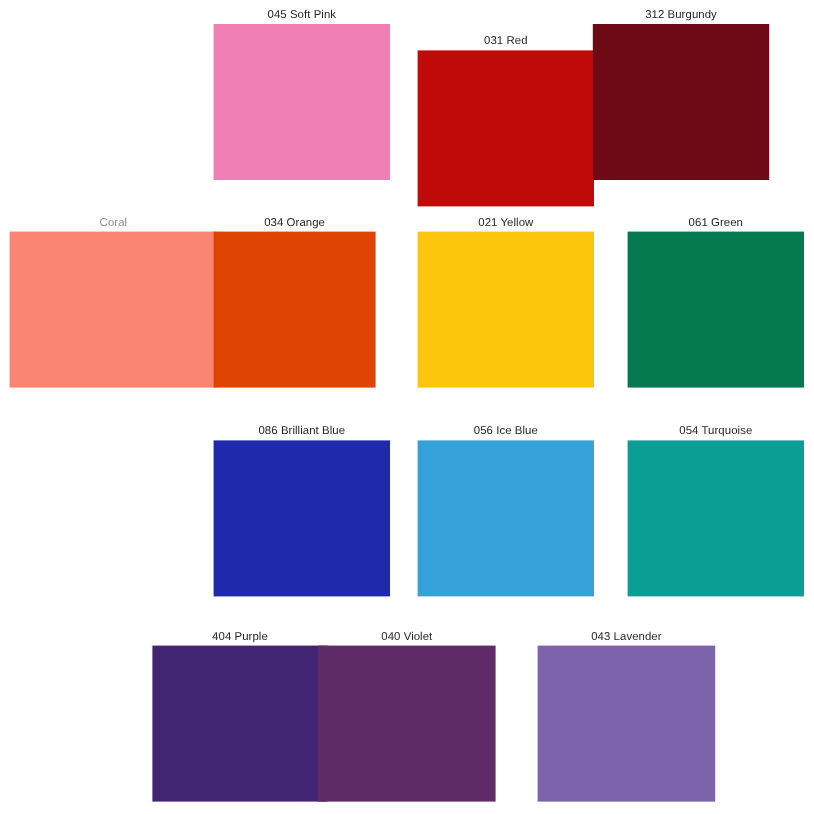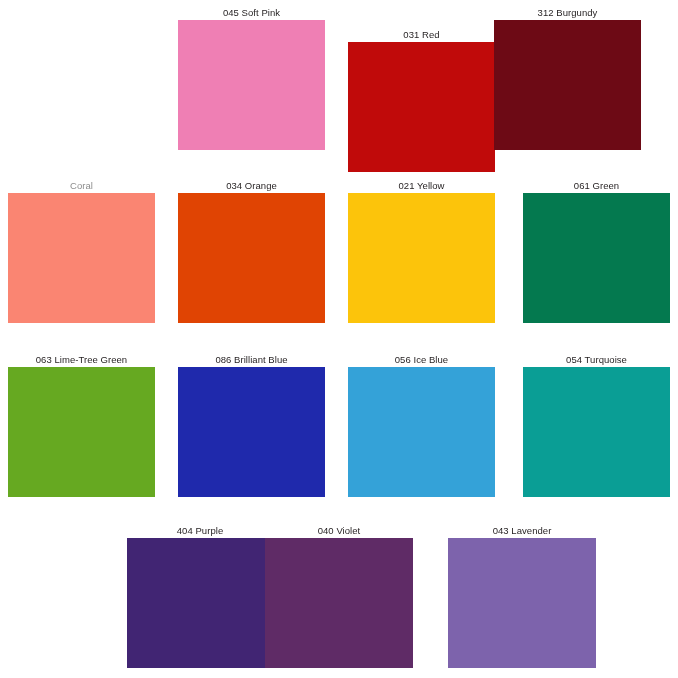--- a/index.html
+++ b/index.html
@@ -58,39 +58,35 @@
       <div class="swatch-chip" style="height: 130px; background: rgb(239, 127, 180);"></div>
     </div>
     <div class="swatch-cell" style="left: 348px; top: 7px; width: 147px; height: 143px; margin-top: 22px;">
       <div class="swatch-label">031 Red</div>
       <div class="swatch-chip" style="height: 130px; background: rgb(192, 10, 10);"></div>
     </div>
     <div class="swatch-cell" style="left: 494px; top: 7px; width: 147px; height: 143px;">
       <div class="swatch-label">312 Burgundy</div>
       <div class="swatch-chip" style="height: 130px; background: rgb(109, 10, 21);"></div>
     </div>
-    <div class="swatch-cell" style="left: 8px; top: 180px; width: 147px; height: 143px;">
+    <div class="swatch-cell" style="left: 8px; top: 180px; width: 147px; height: 143px; padding-left: 26px;">
       <div class="swatch-label muted">Coral</div>
       <div class="swatch-chip" style="height: 130px; background: rgb(250, 133, 114);"></div>
     </div>
-    <div class="swatch-cell" style="left: 178px; top: 180px; width: 147px; height: 143px;">
+    <div class="swatch-cell" style="left: 178px; top: 180px; width: 135px; height: 143px;">
       <div class="swatch-label">034 Orange</div>
       <div class="swatch-chip" style="height: 130px; background: rgb(224, 68, 3);"></div>
     </div>
     <div class="swatch-cell" style="left: 348px; top: 180px; width: 147px; height: 143px;">
       <div class="swatch-label">021 Yellow</div>
       <div class="swatch-chip" style="height: 130px; background: rgb(252, 196, 11);"></div>
     </div>
     <div class="swatch-cell" style="left: 523px; top: 180px; width: 147px; height: 143px;">
       <div class="swatch-label">061 Green</div>
       <div class="swatch-chip" style="height: 130px; background: rgb(4, 121, 79);"></div>
-    </div>
-    <div class="swatch-cell" style="left: 8px; top: 354px; width: 147px; height: 143px;">
-      <div class="swatch-label">063 Lime-Tree Green</div>
-      <div class="swatch-chip" style="height: 130px; background: rgb(102, 169, 33);"></div>
     </div>
     <div class="swatch-cell" style="left: 178px; top: 354px; width: 147px; height: 143px;">
       <div class="swatch-label">086 Brilliant Blue</div>
       <div class="swatch-chip" style="height: 130px; background: rgb(31, 41, 172);"></div>
     </div>
     <div class="swatch-cell" style="left: 348px; top: 354px; width: 147px; height: 143px;">
       <div class="swatch-label">056 Ice Blue</div>
       <div class="swatch-chip" style="height: 130px; background: rgb(52, 162, 216);"></div>
     </div>
     <div class="swatch-cell" style="left: 523px; top: 354px; width: 147px; height: 143px;">

